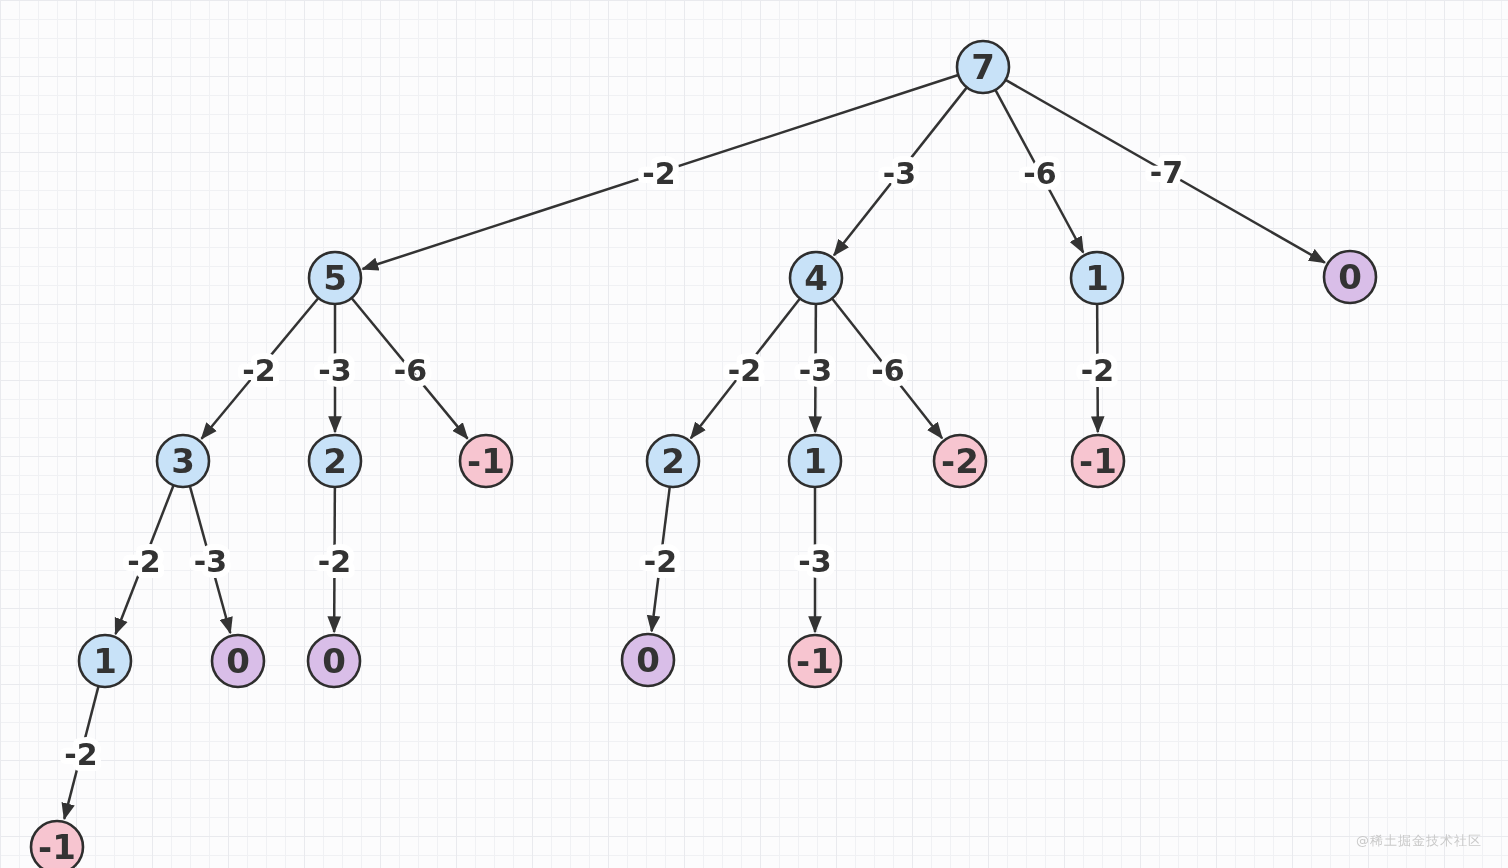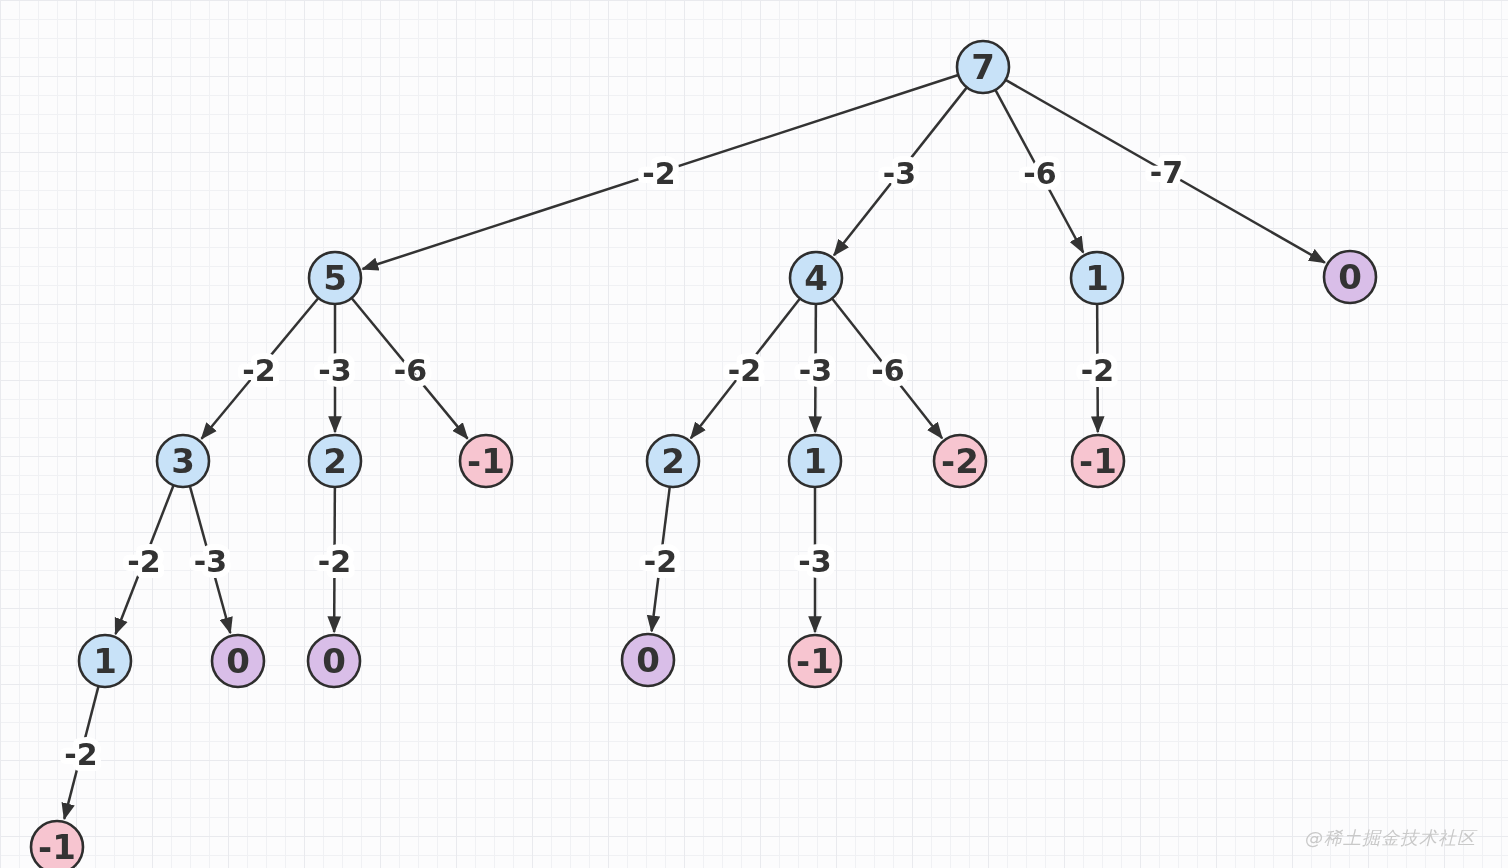--- a/index.html
+++ b/index.html
@@ -53,27 +53,26 @@
   .node-positive circle { fill: var(--positive-fill, #c8e2f8); }
   .node-zero     circle { fill: var(--zero-fill, #d9bee8); }
   .node-negative circle { fill: var(--negative-fill, #f7c5d0); }
   .node-label {
     font: 700 34px "DejaVu Sans", "Liberation Sans", sans-serif;
     fill: var(--label-color, #333);
     text-anchor: middle;
   }
   .watermark {
     position: absolute;
-    right: 32px;
+    right: 26px;
     bottom: 18px;
-    font-size: 18px;
+    font-size: 13px;
     letter-spacing: 1px;
     color: var(--watermark-color, #c9c9c9);
     user-select: none;
-    font-style: italic;
   }
 </style>
 </head>
 <body>
 
 <div class="canvas">
   <svg id="tree-svg" class="tree" width="1508" height="868" viewBox="0 0 1508 868">
     <defs>
       <marker id="arrow" viewBox="0 0 10 8" refX="9.2" refY="4" markerWidth="17" markerHeight="14" markerUnits="userSpaceOnUse" orient="auto-start-reverse">
         <path class="arrowhead" d="M0,0 L10,4 L0,8 Z"></path>

